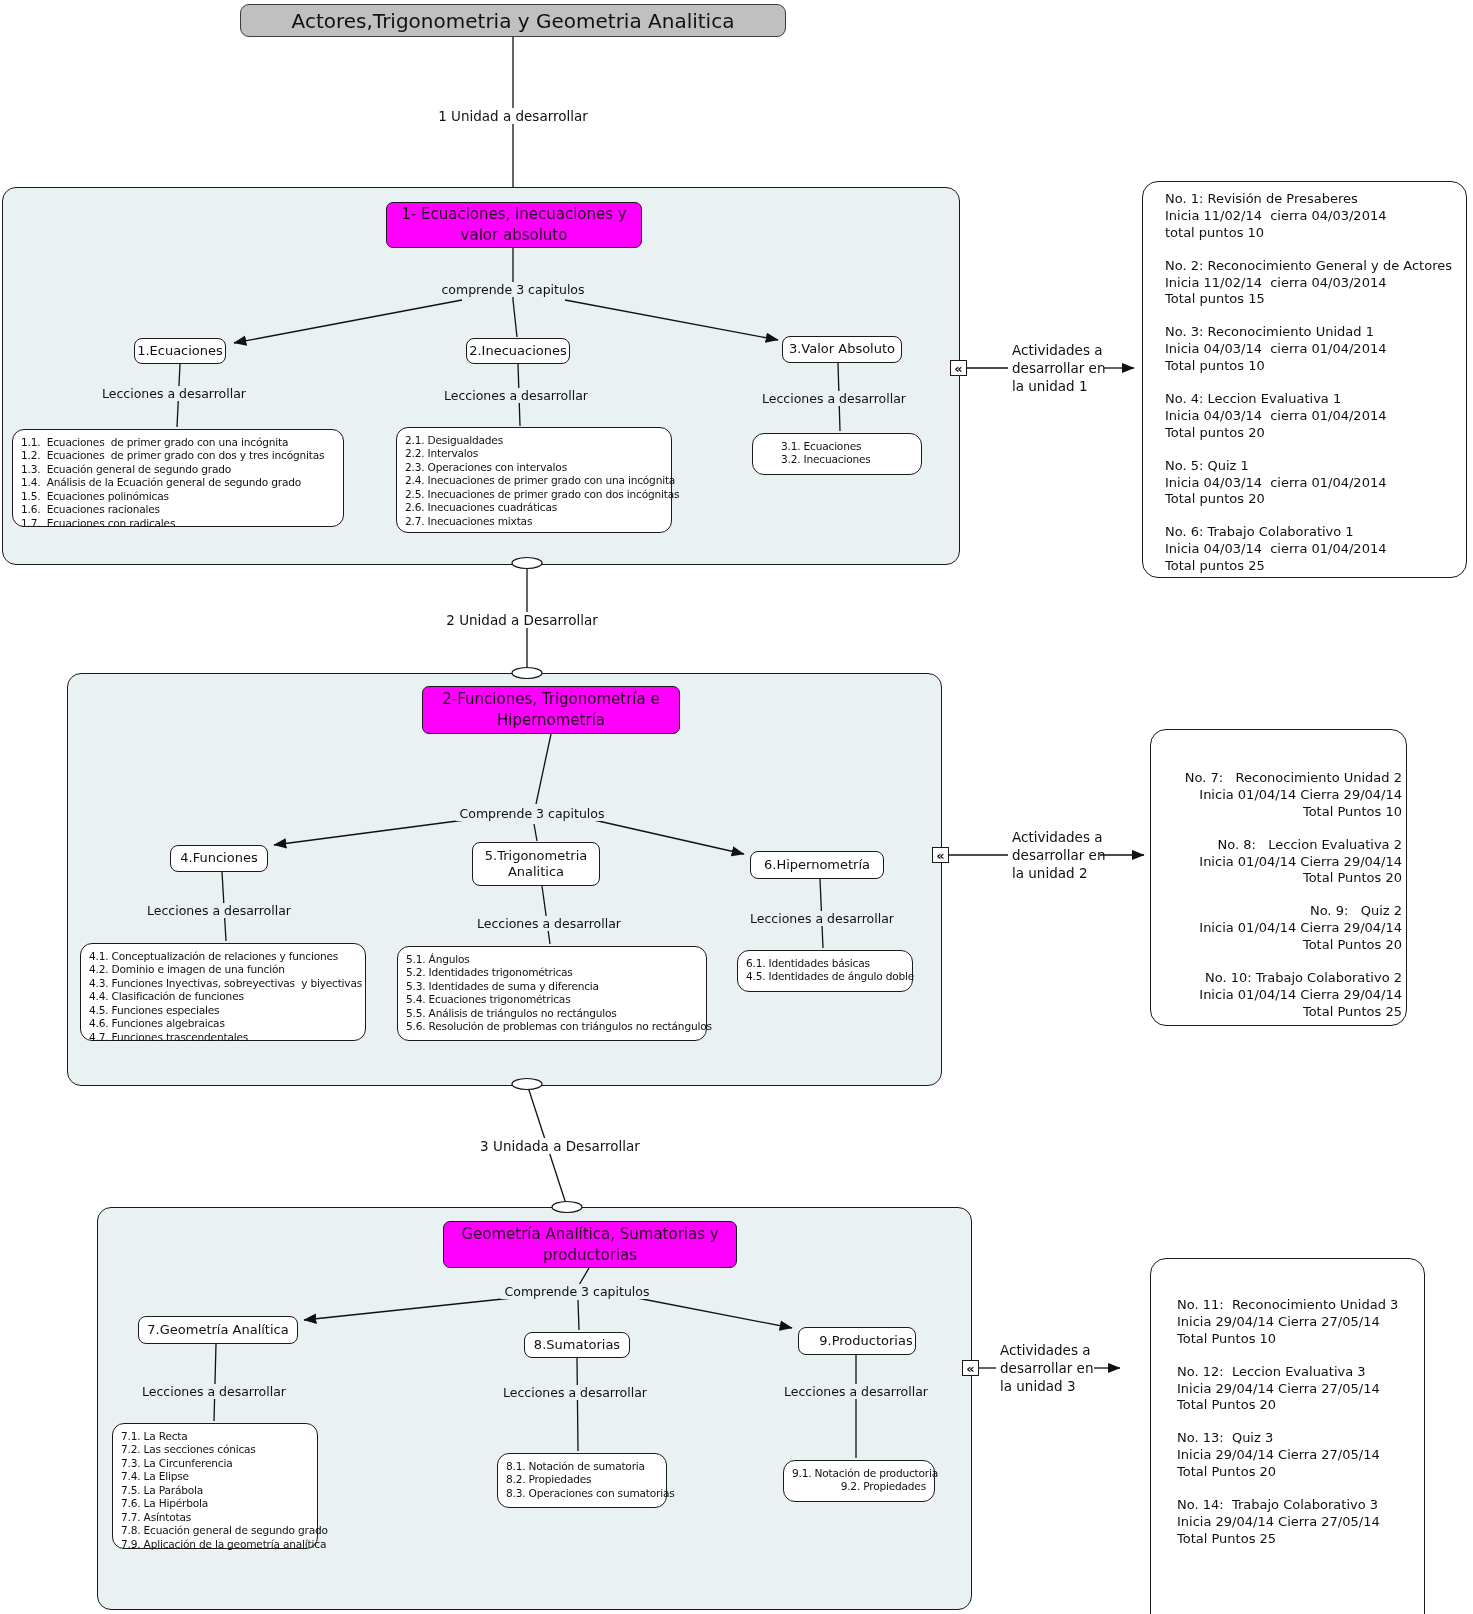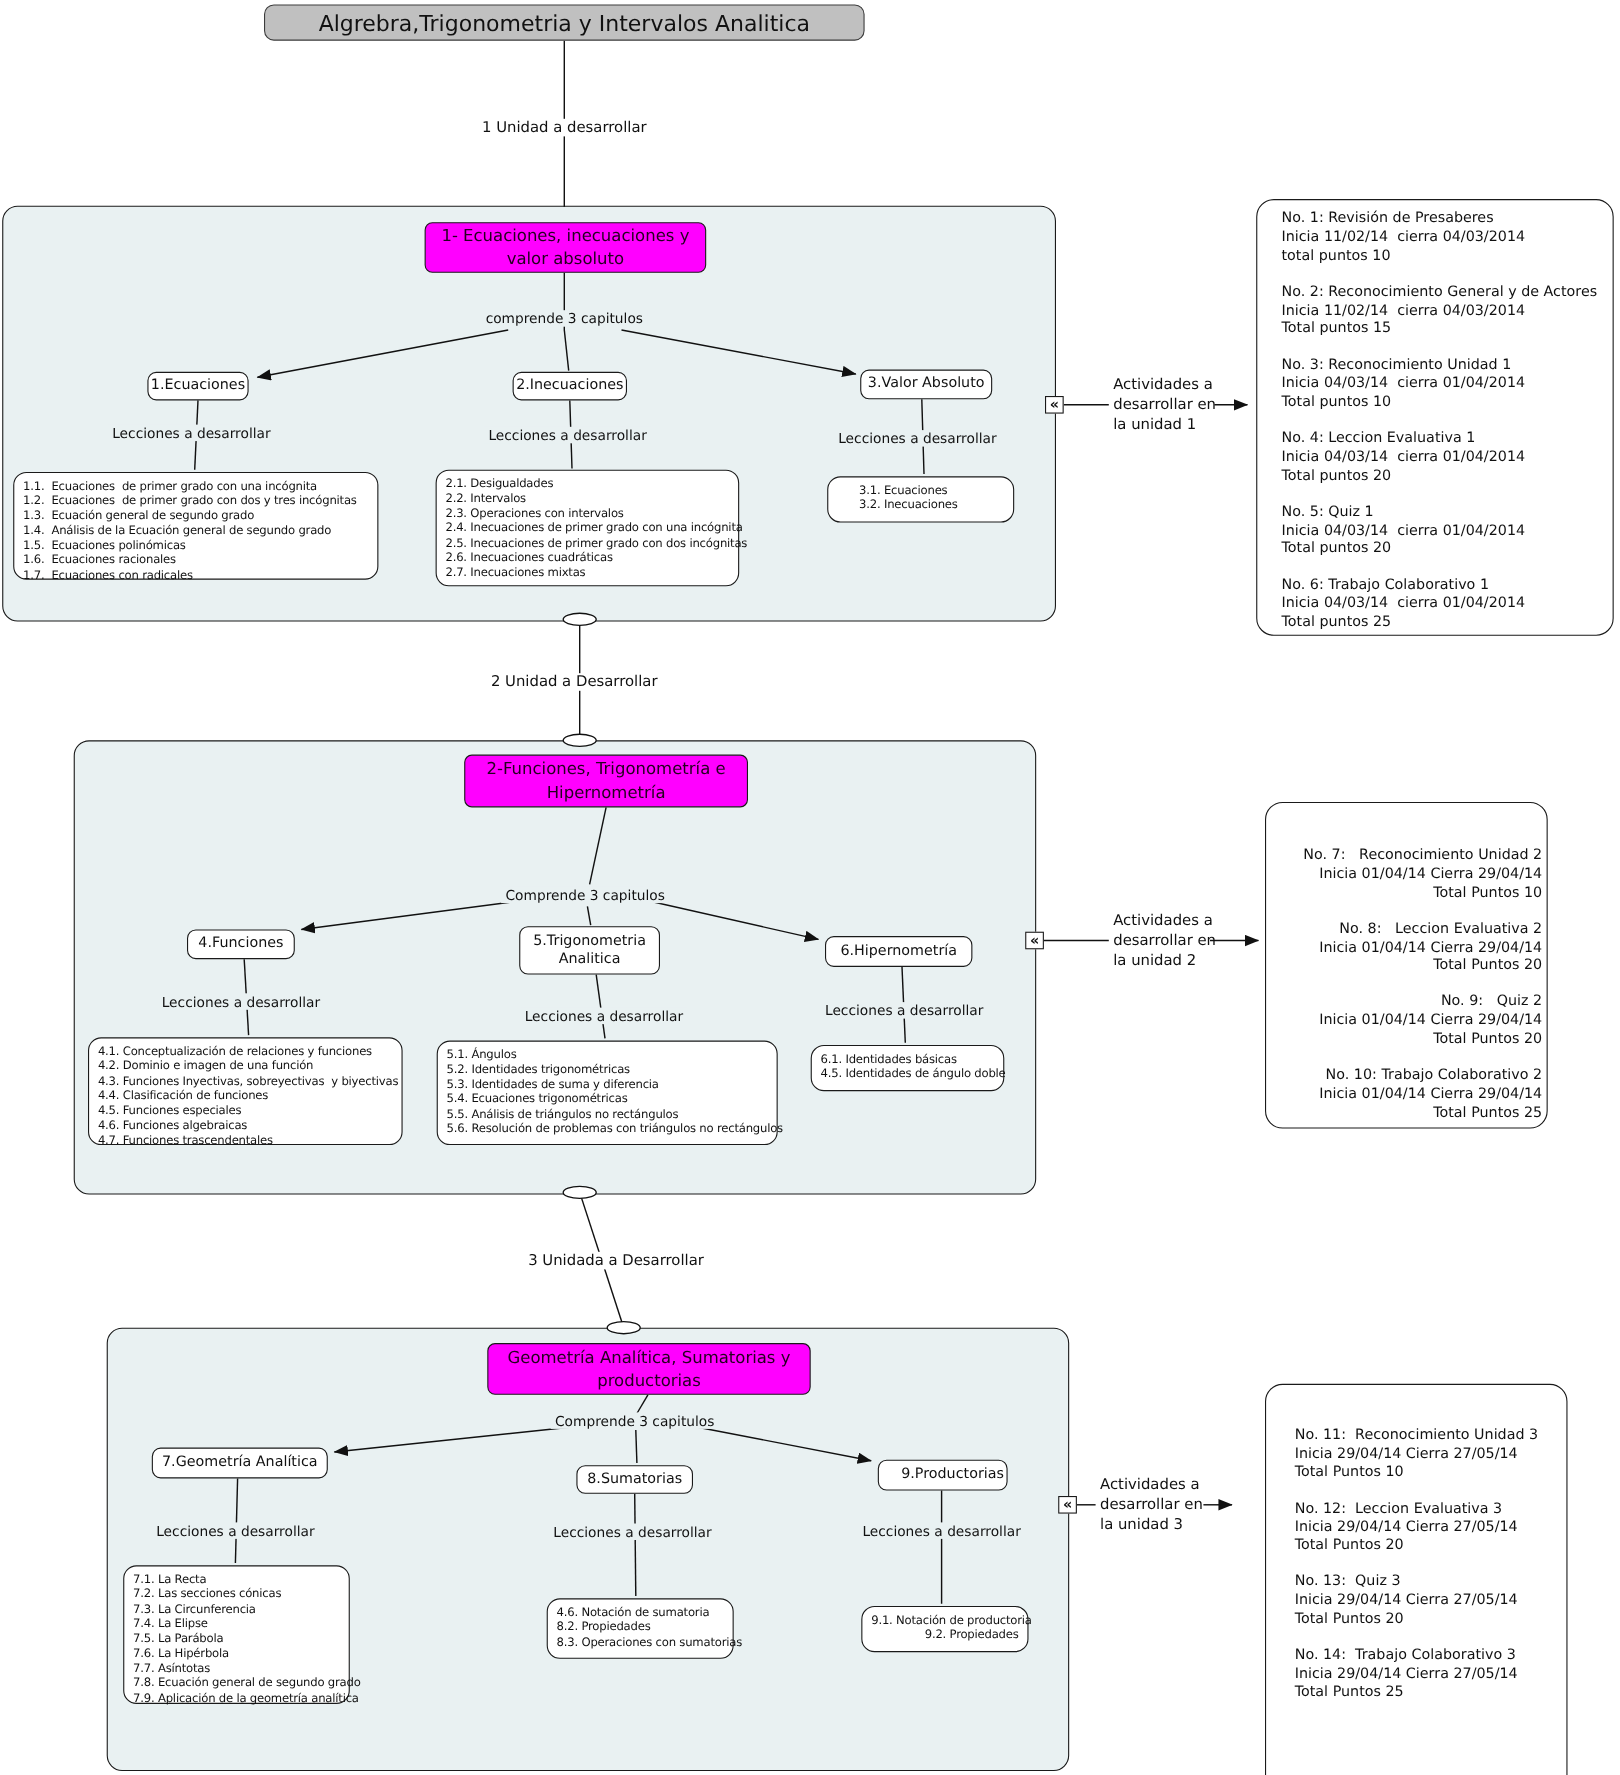--- a/index.html
+++ b/index.html
@@ -65,21 +65,21 @@
     <line x1="1094" y1="1368" x2="1120" y2="1368" marker-end="url(#arr)"></line>
   </g>
   <g stroke="#111" stroke-width="1.2" fill="#ffffff">
     <ellipse cx="527" cy="563" rx="15" ry="5.5"></ellipse>
     <ellipse cx="527" cy="673" rx="15" ry="5.5"></ellipse>
     <ellipse cx="527" cy="1084" rx="15" ry="5.5"></ellipse>
     <ellipse cx="567" cy="1207" rx="15" ry="5.5"></ellipse>
   </g>
 </svg>
 
-<div class="titlebox" style="left:240px;top:4px;width:546px;height:33px;">Algrebra,Trigonometria y Intervalos Analitica</div>
+<div class="titlebox" style="left:240px;top:4px;width:546px;height:33px;">Actores,Trigonometria y Geometria Analitica</div>
 <div class="linelabel whitebg" style="left:513px;top:108px;">1 Unidad a desarrollar</div>
 <div class="linelabel whitebg" style="left:522px;top:612px;">2 Unidad a Desarrollar</div>
 <div class="linelabel whitebg" style="left:560px;top:1138px;">3 Unidada a Desarrollar</div>
 
 <div class="magenta" style="left:386px;top:202px;width:256px;height:46px;">1- Ecuaciones, inecuaciones y
 valor absoluto</div>
 <div class="linelabel" style="left:513px;top:282px;">comprende 3 capitulos</div>
 
 <div class="node" style="left:134px;top:338px;width:92px;height:26px;">1.Ecuaciones</div>
 <div class="node" style="left:466px;top:338px;width:104px;height:26px;">2.Inecuaciones</div>
@@ -160,21 +160,21 @@
 
 <div class="node" style="left:138px;top:1316px;width:160px;height:28px;">7.Geometría Analítica</div>
 <div class="node" style="left:524px;top:1332px;width:106px;height:26px;">8.Sumatorias</div>
 <div class="node" style="left:798px;top:1327px;width:118px;height:28px;padding-left:18px;">9.Productorias</div>
 
 <div class="linelabel" style="left:214px;top:1384px;">Lecciones a desarrollar</div>
 <div class="linelabel" style="left:575px;top:1385px;">Lecciones a desarrollar</div>
 <div class="linelabel" style="left:856px;top:1384px;">Lecciones a desarrollar</div>
 
 <div class="lessonbox" style="left:112px;top:1423px;width:206px;height:126px;"><div class="lesson-item">7.1. La Recta</div><div class="lesson-item">7.2. Las secciones cónicas</div><div class="lesson-item">7.3. La Circunferencia</div><div class="lesson-item">7.4. La Elipse</div><div class="lesson-item">7.5. La Parábola</div><div class="lesson-item">7.6. La Hipérbola</div><div class="lesson-item">7.7. Asíntotas</div><div class="lesson-item">7.8. Ecuación general de segundo grado</div><div class="lesson-item">7.9. Aplicación de la geometría analítica</div></div>
-<div class="lessonbox" style="left:497px;top:1453px;width:170px;height:55px;"><div class="lesson-item">4.6. Notación de sumatoria</div><div class="lesson-item">8.2. Propiedades</div><div class="lesson-item">8.3. Operaciones con sumatorias</div></div>
+<div class="lessonbox" style="left:497px;top:1453px;width:170px;height:55px;"><div class="lesson-item">8.1. Notación de sumatoria</div><div class="lesson-item">8.2. Propiedades</div><div class="lesson-item">8.3. Operaciones con sumatorias</div></div>
 <div class="lessonbox" style="left:783px;top:1460px;width:152px;height:42px;text-align:right;"><div class="lesson-item">9.1. Notación de productoria</div><div class="lesson-item">9.2. Propiedades</div></div>
 
 <div class="chev" style="left:962px;top:1360px;">«</div>
 <div class="actnote" style="left:1000px;top:1342px;">Actividades a
 desarrollar en
 la unidad 3</div>
 <div class="activities" style="left:1150px;top:1258px;width:275px;height:384px;padding:38px 12px 0 26px;">
     <div class="activity">No. 11:  Reconocimiento Unidad 3
 Inicia 29/04/14 Cierra 27/05/14
 Total Puntos 10</div>

